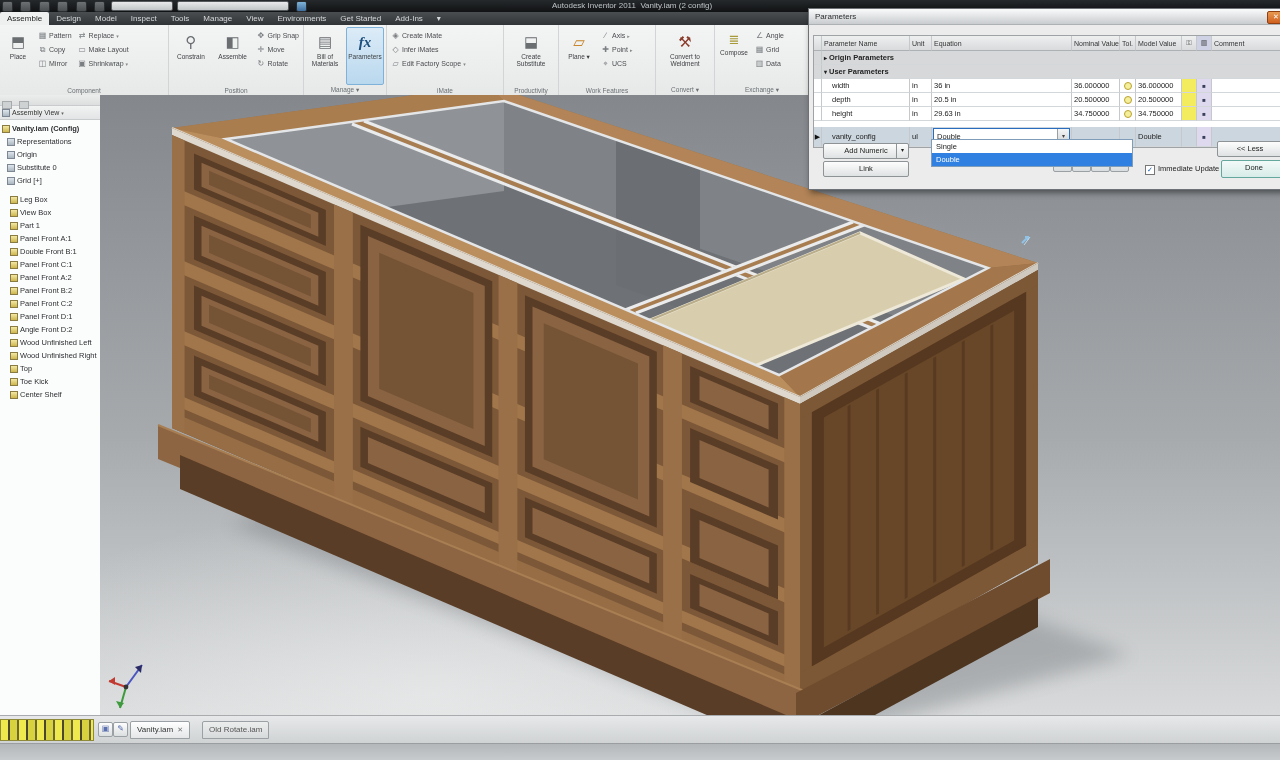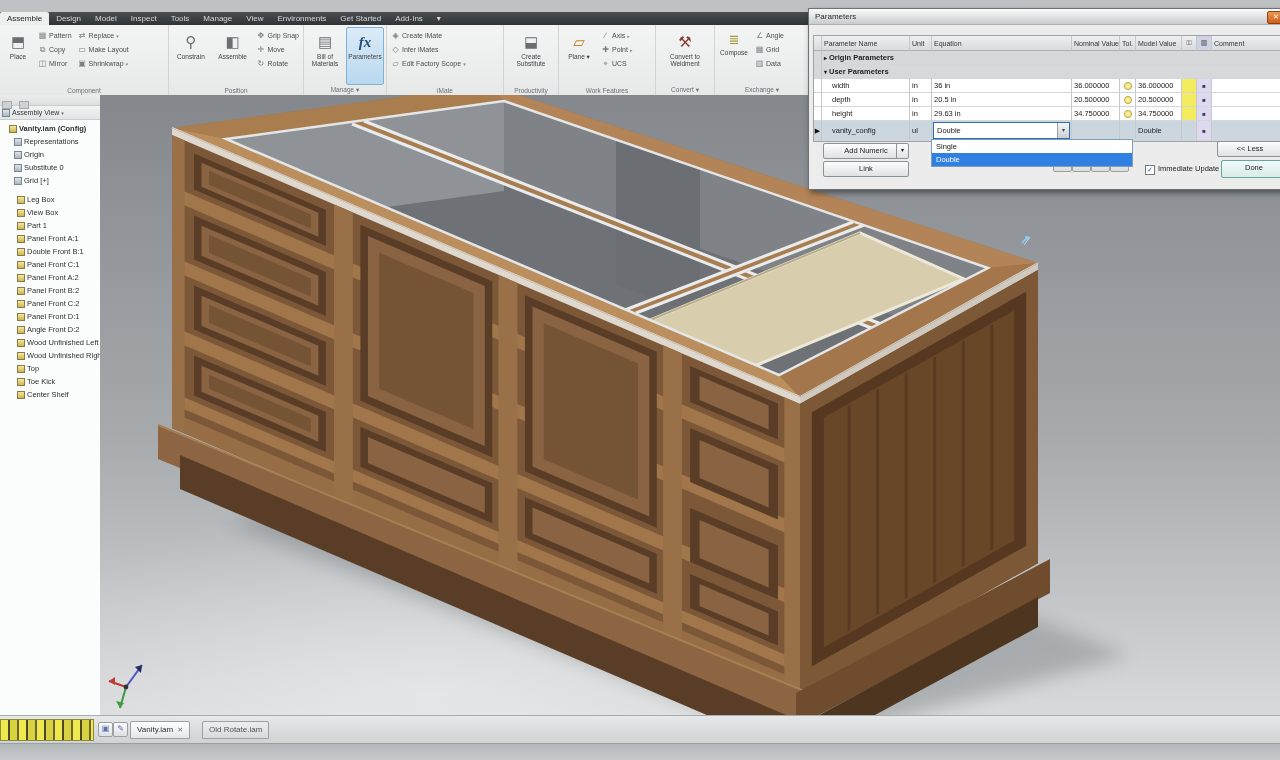--- a/index.html
+++ b/index.html
@@ -32,21 +32,21 @@
   .sbtn{display:flex;align-items:center;gap:2px;height:13px;font-size:7px;color:#4a4d4f;white-space:nowrap;padding:0 2px;border-radius:2px;}
   .sicon{display:inline-block;width:9px;font-size:8px;line-height:9px;color:#7a7e81;text-align:center;}
   .medbtn{width:34px;height:52px;text-align:center;font-size:6.5px;color:#3c3f41;}
   .medbtn .bicon{display:block;font-size:13px;line-height:18px;height:18px;margin-top:4px;color:#a89a3a;}
   
   #browser{left:0;top:95px;width:100px;height:620px;background:#fbfcfc;border-right:1px solid #9aa0a3;}
   #browser-minibar{height:10px;background:linear-gradient(#eceeee,#dcdedf);border-bottom:1px solid #c9cccd;}
   .mini-ctl{display:inline-block;width:8px;height:6px;margin:1px 1px 0 2px;background:#cfd2d3;border:1px solid #a7abad;}
   #browser-head{height:13px;background:linear-gradient(#f2f3f3,#e2e4e5);border-bottom:1px solid #c9cccd;
                 font-size:7px;color:#333;display:flex;align-items:center;gap:2px;padding:0 2px;white-space:nowrap;}
-  #tree{padding-top:2px;padding-left:7px;}
+  #tree{padding-top:2px;}
   .trow{height:13px;line-height:13px;font-size:7.5px;color:#2d2f31;white-space:nowrap;overflow:hidden;display:flex;align-items:center;gap:2px;}
   .trow.bold{font-weight:bold;}
   .ticon{display:inline-block;width:6px;height:6px;flex:0 0 6px;border:1px solid #8a7b42;background:linear-gradient(#f4e9a5,#cdb64e);}
   .ticon.gray{border-color:#7d8794;background:linear-gradient(#dfe6ec,#aab6c0);}
   
   #viewport{left:100px;top:95px;width:1180px;height:620px;overflow:hidden;}
   
   #doctabs{left:0;top:715px;width:1280px;height:28px;background:linear-gradient(#e6e8e9,#cfd2d3);border-top:1px solid #a8acae;}
   #yellow-strip{left:0;top:719px;width:92px;height:20px;
       background:repeating-linear-gradient(90deg,#efe94e 0 7px,#4a4630 7px 9px,#d8d23e 9px 16px,#6b6538 16px 18px);
@@ -66,21 +66,21 @@
              font-size:8px;color:#2b2d2f;line-height:15px;padding-left:6px;}
   #dlg-close{position:absolute;right:10px;top:2px;width:16px;height:11px;background:linear-gradient(#e89a52,#cf5f1e);
              border:1px solid #8f3f10;border-radius:2px;color:#fff;font-size:7px;line-height:10px;text-align:center;}
   #ptable{position:absolute;left:4px;top:26px;width:478px;background:#fff;border:1px solid #9fa3a6;}
   .prow{display:grid;grid-template-columns:8px 88px 22px 140px 48px 16px 46px 15px 15px auto;align-items:stretch;}
   .prow>div{border-right:1px solid #c6c9cb;border-bottom:1px solid #d4d7d9;overflow:hidden;white-space:nowrap;
             display:flex;align-items:center;padding:0 2px;height:13px;}
   .prow.head>div{background:linear-gradient(#eef0f0,#d8dadc);border-bottom:1px solid #aeb1b4;height:14px;
                  font-size:7px;color:#333;}
   .prow.group>div{background:#d6d8da;font-weight:bold;height:13px;}
-  .prow.sel>div{background:#ccd6de;height:19px;}
+  .prow.sel>div{background:#ccd6de;height:19px;margin-top:6px;}
   .num{justify-content:flex-start;color:#222;}
   .keycell{background:#f2ec5e !important;}
   .expcell{background:#ded9ee !important;justify-content:center !important;color:#3a3f5c;font-size:6px;}
   .tolcircle{width:6px;height:6px;border-radius:50%;border:1px solid #b9a32f;background:#f5ee9a;}
   .selarrow{justify-content:center !important;color:#111;font-size:7px;}
   #eq-combo{flex:1;height:15px;border:1px solid #2a6dbf;background:#fff;display:flex;align-items:center;
             font-size:7.5px;padding-left:3px;position:relative;}
   #eq-combo .cbtn{position:absolute;right:0;top:0;bottom:0;width:11px;background:linear-gradient(#f4f5f6,#cdd0d3);
                   border-left:1px solid #9aa0a3;text-align:center;font-size:6px;line-height:14px;color:#444;}
   #dropdown{position:absolute;left:122px;top:130px;width:200px;background:#fff;border:1px solid #7f9db9;z-index:5;}
@@ -94,20 +94,34 @@
        color:#1c5fb0;text-align:center;margin-right:3px;vertical-align:-1px;}
   .tolbtn{position:absolute;width:17px;height:16px;border:1px solid #9aa0a3;border-radius:2px;
           background:linear-gradient(#fbfcfc,#dadddf);text-align:center;font-size:9px;line-height:15px;color:#333;}
   #reset-label{position:absolute;font-size:7px;color:#333;}
 </style>
 </head>
 <body>
 
 <div id="app">
 
+  <div class="abs" id="titlebar">
+    <span class="qat-icon"></span>
+    <span class="qat-icon"></span>
+    <span class="qat-icon"></span>
+    <span class="qat-icon"></span>
+    <span class="qat-icon"></span>
+    <span class="qat-icon"></span>
+    <span class="qat-box" style="width:60px"></span>
+    <span class="qat-box" style="width:110px"></span>
+    <span class="qat-icon" style="background:linear-gradient(#7fb3d8,#3f6f9e)"></span>
+    <span class="abs" id="title-text">
+      <span>Autodesk Inventor 2011</span>&nbsp;&nbsp;<span>Vanity.iam (2 config)</span>
+    </span>
+  </div>
 
   <div class="abs" id="tabrow">
     <div class="rtab active">Assemble</div>
     <div class="rtab">Design</div>
     <div class="rtab">Model</div>
     <div class="rtab">Inspect</div>
     <div class="rtab">Tools</div>
     <div class="rtab">Manage</div>
     <div class="rtab">View</div>
     <div class="rtab">Environments</div>

